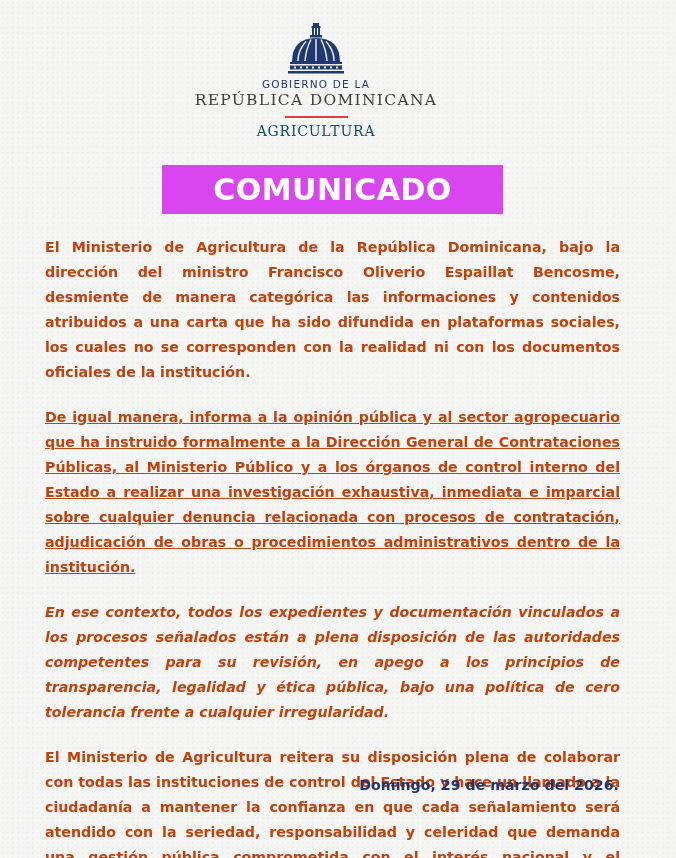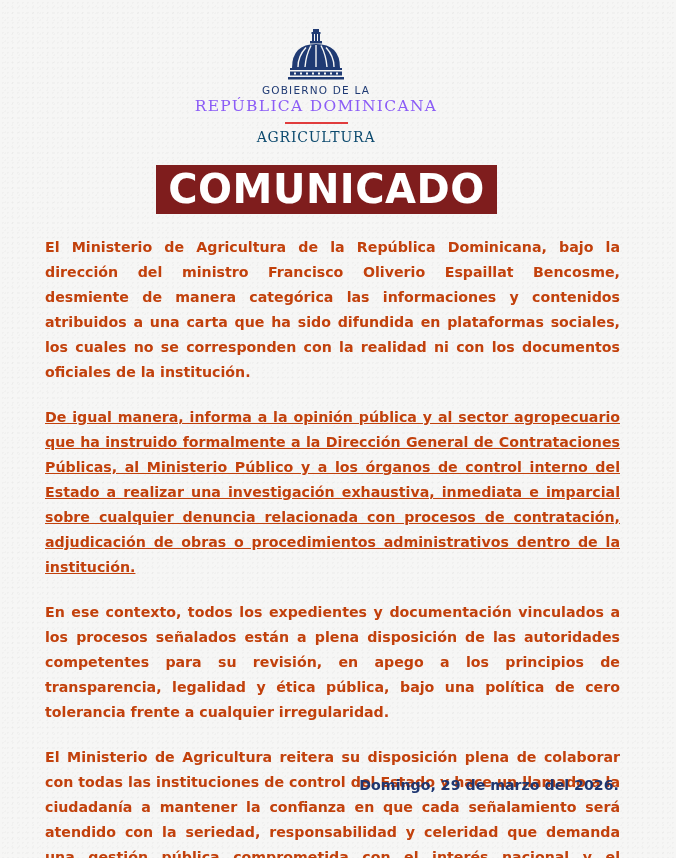--- a/index.html
+++ b/index.html
@@ -15,21 +15,21 @@
         radial-gradient(rgba(0,0,0,0.018) 1px, transparent 1px);
       background-size: 5px 5px, 7px 7px;
       background-position: 0 0, 2px 3px;
       position: relative;
       overflow: hidden;
       font-family: "DejaVu Sans", sans-serif;
     }
     .header {
       position: absolute;
       left: 0;
-      top: 28px;
+      top: 22px;
       width: 632px;
       text-align: center;
     }
     .dome {
       display: block;
       margin: 0 auto;
       width: 64px;
       height: 54px;
     }
     .gov-line1 {
@@ -37,47 +37,47 @@
       font-family: "DejaVu Sans", sans-serif;
       font-size: 10.5px;
       letter-spacing: 1.2px;
       color: #1f3a73;
       line-height: 13px;
     }
     .gov-line2 {
       font-family: "DejaVu Serif", serif;
       font-size: 15.5px;
       letter-spacing: 1.3px;
-      color: #8b5cf6;
+      color: #404040;
       line-height: 19px;
     }
     .red-rule {
       width: 63px;
       height: 2px;
       background: #e03c3c;
       margin: 6px auto 5px auto;
     }
     .ministry {
       font-family: "DejaVu Serif", serif;
       font-size: 14px;
       letter-spacing: 0.8px;
       color: #0c4a6e;
       line-height: 17px;
     }
     .banner {
       position: absolute;
-      left: 156px;
+      left: 162px;
       top: 165px;
       width: 341px;
       height: 49px;
-      background: #7f1d1d;
+      background: #d946ef;
       color: #ffffff;
       font-family: "DejaVu Sans", sans-serif;
       font-weight: bold;
-      font-size: 40px;
+      font-size: 30px;
       line-height: 49px;
       text-align: center;
       letter-spacing: 0.5px;
     }
     .body-text {
       position: absolute;
       left: 45px;
       top: 235px;
       width: 575px;
       color: #c2410c;
@@ -86,21 +86,21 @@
       font-size: 14.2px;
       line-height: 25px;
     }
     .body-text p {
       margin: 0;
       text-align: justify;
       text-align-last: left;
     }
     .p1 { margin-bottom: 20px !important; }
     .p2 { margin-bottom: 20px !important; text-decoration: underline; }
-    .p3 { margin-bottom: 20px !important; }
+    .p3 { margin-bottom: 20px !important; font-style: italic; }
     .date {
       position: absolute;
       right: 57px;
       top: 775px;
       color: #1e3670;
       font-family: "DejaVu Sans", sans-serif;
       font-weight: bold;
       font-size: 14.2px;
       line-height: 20px;
       text-align: center;

